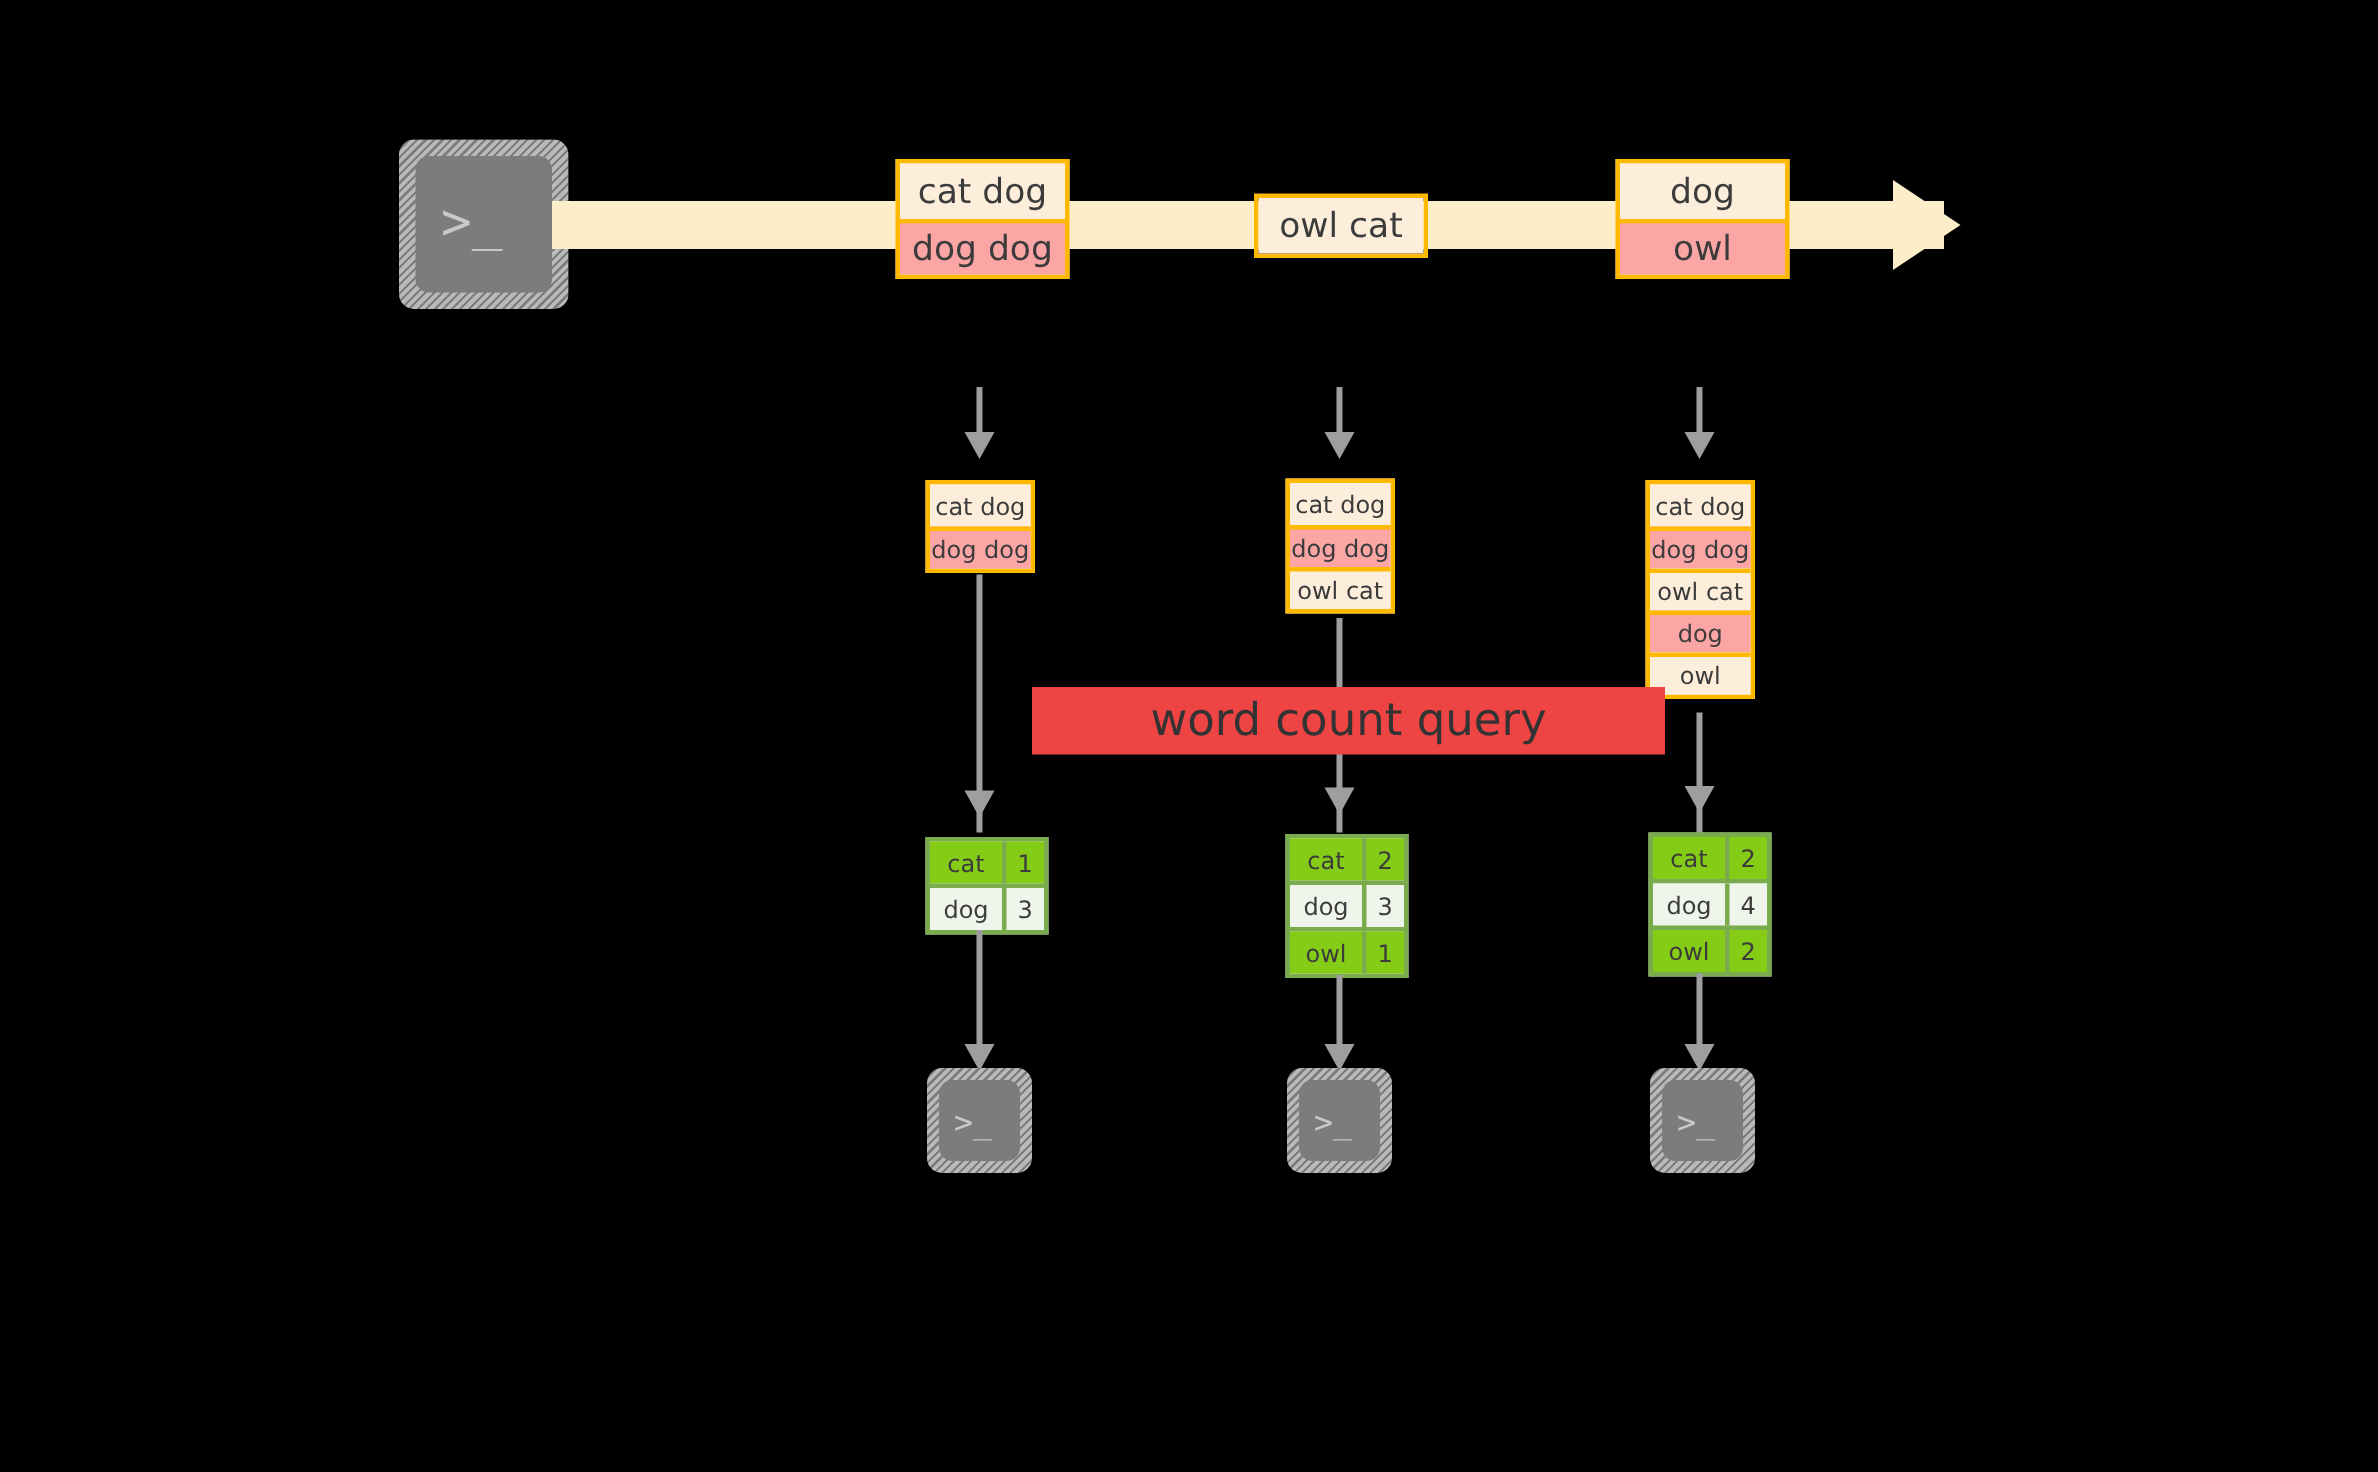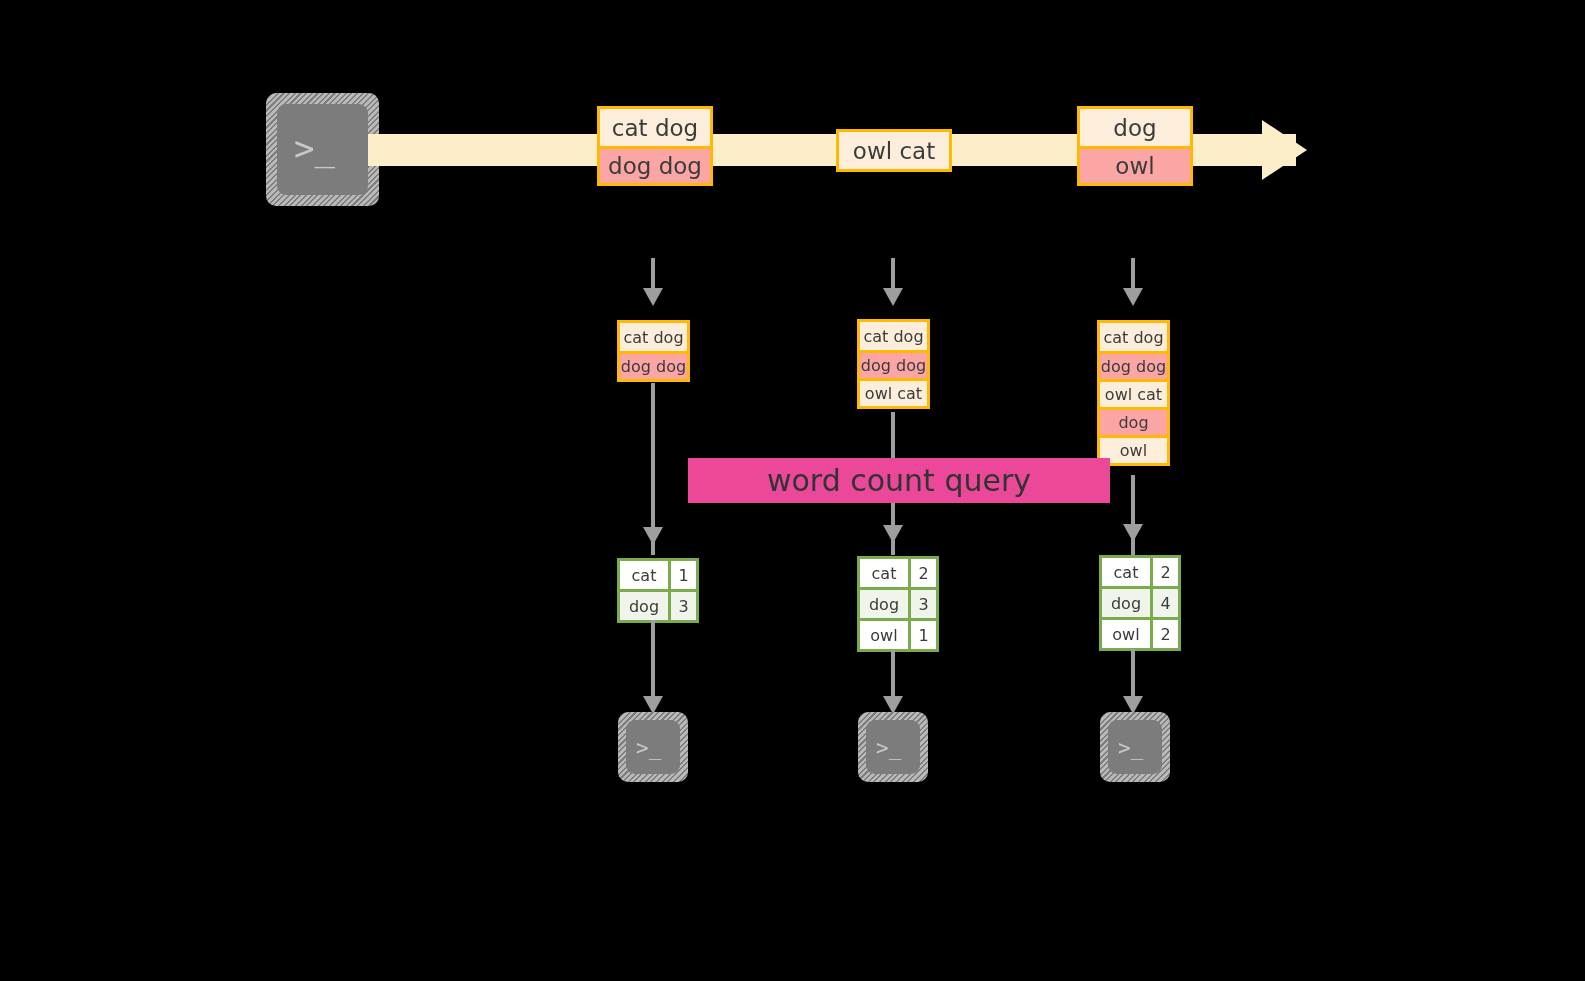--- a/index.html
+++ b/index.html
@@ -97,21 +97,21 @@
     height: 28px;
   }
   .gbox .grow + .grow { border-top: 3px solid #7aab4c; }
   .gbox .gcell {
     box-sizing: border-box;
     display: flex;
     align-items: center;
     justify-content: center;
     font-size: 16px;
     color: #3b3b3b;
-    background: #ffffff;
+    background: #84cc16;
     white-space: nowrap;
   }
   .gbox .grow.alt .gcell { background: #f0f5ec; }
   .gbox .gcell.key { width: 48px; }
   .gbox .gcell.val { width: 28px; border-left: 3px solid #7aab4c; }
 
   
   .vline {
     position: absolute;
     width: 4px;
@@ -128,21 +128,21 @@
     width: 0;
     height: 0;
     border-left: 10px solid transparent;
     border-right: 10px solid transparent;
     border-top: 18px solid #9e9e9e;
   }
 
   
   .query-band {
     position: absolute;
-    background: #ec4899;
+    background: #ef4444;
     display: flex;
     align-items: center;
     justify-content: center;
   }
   .query-band span {
     font-size: 30px;
     color: #333333;
     white-space: nowrap;
   }
 </style>

